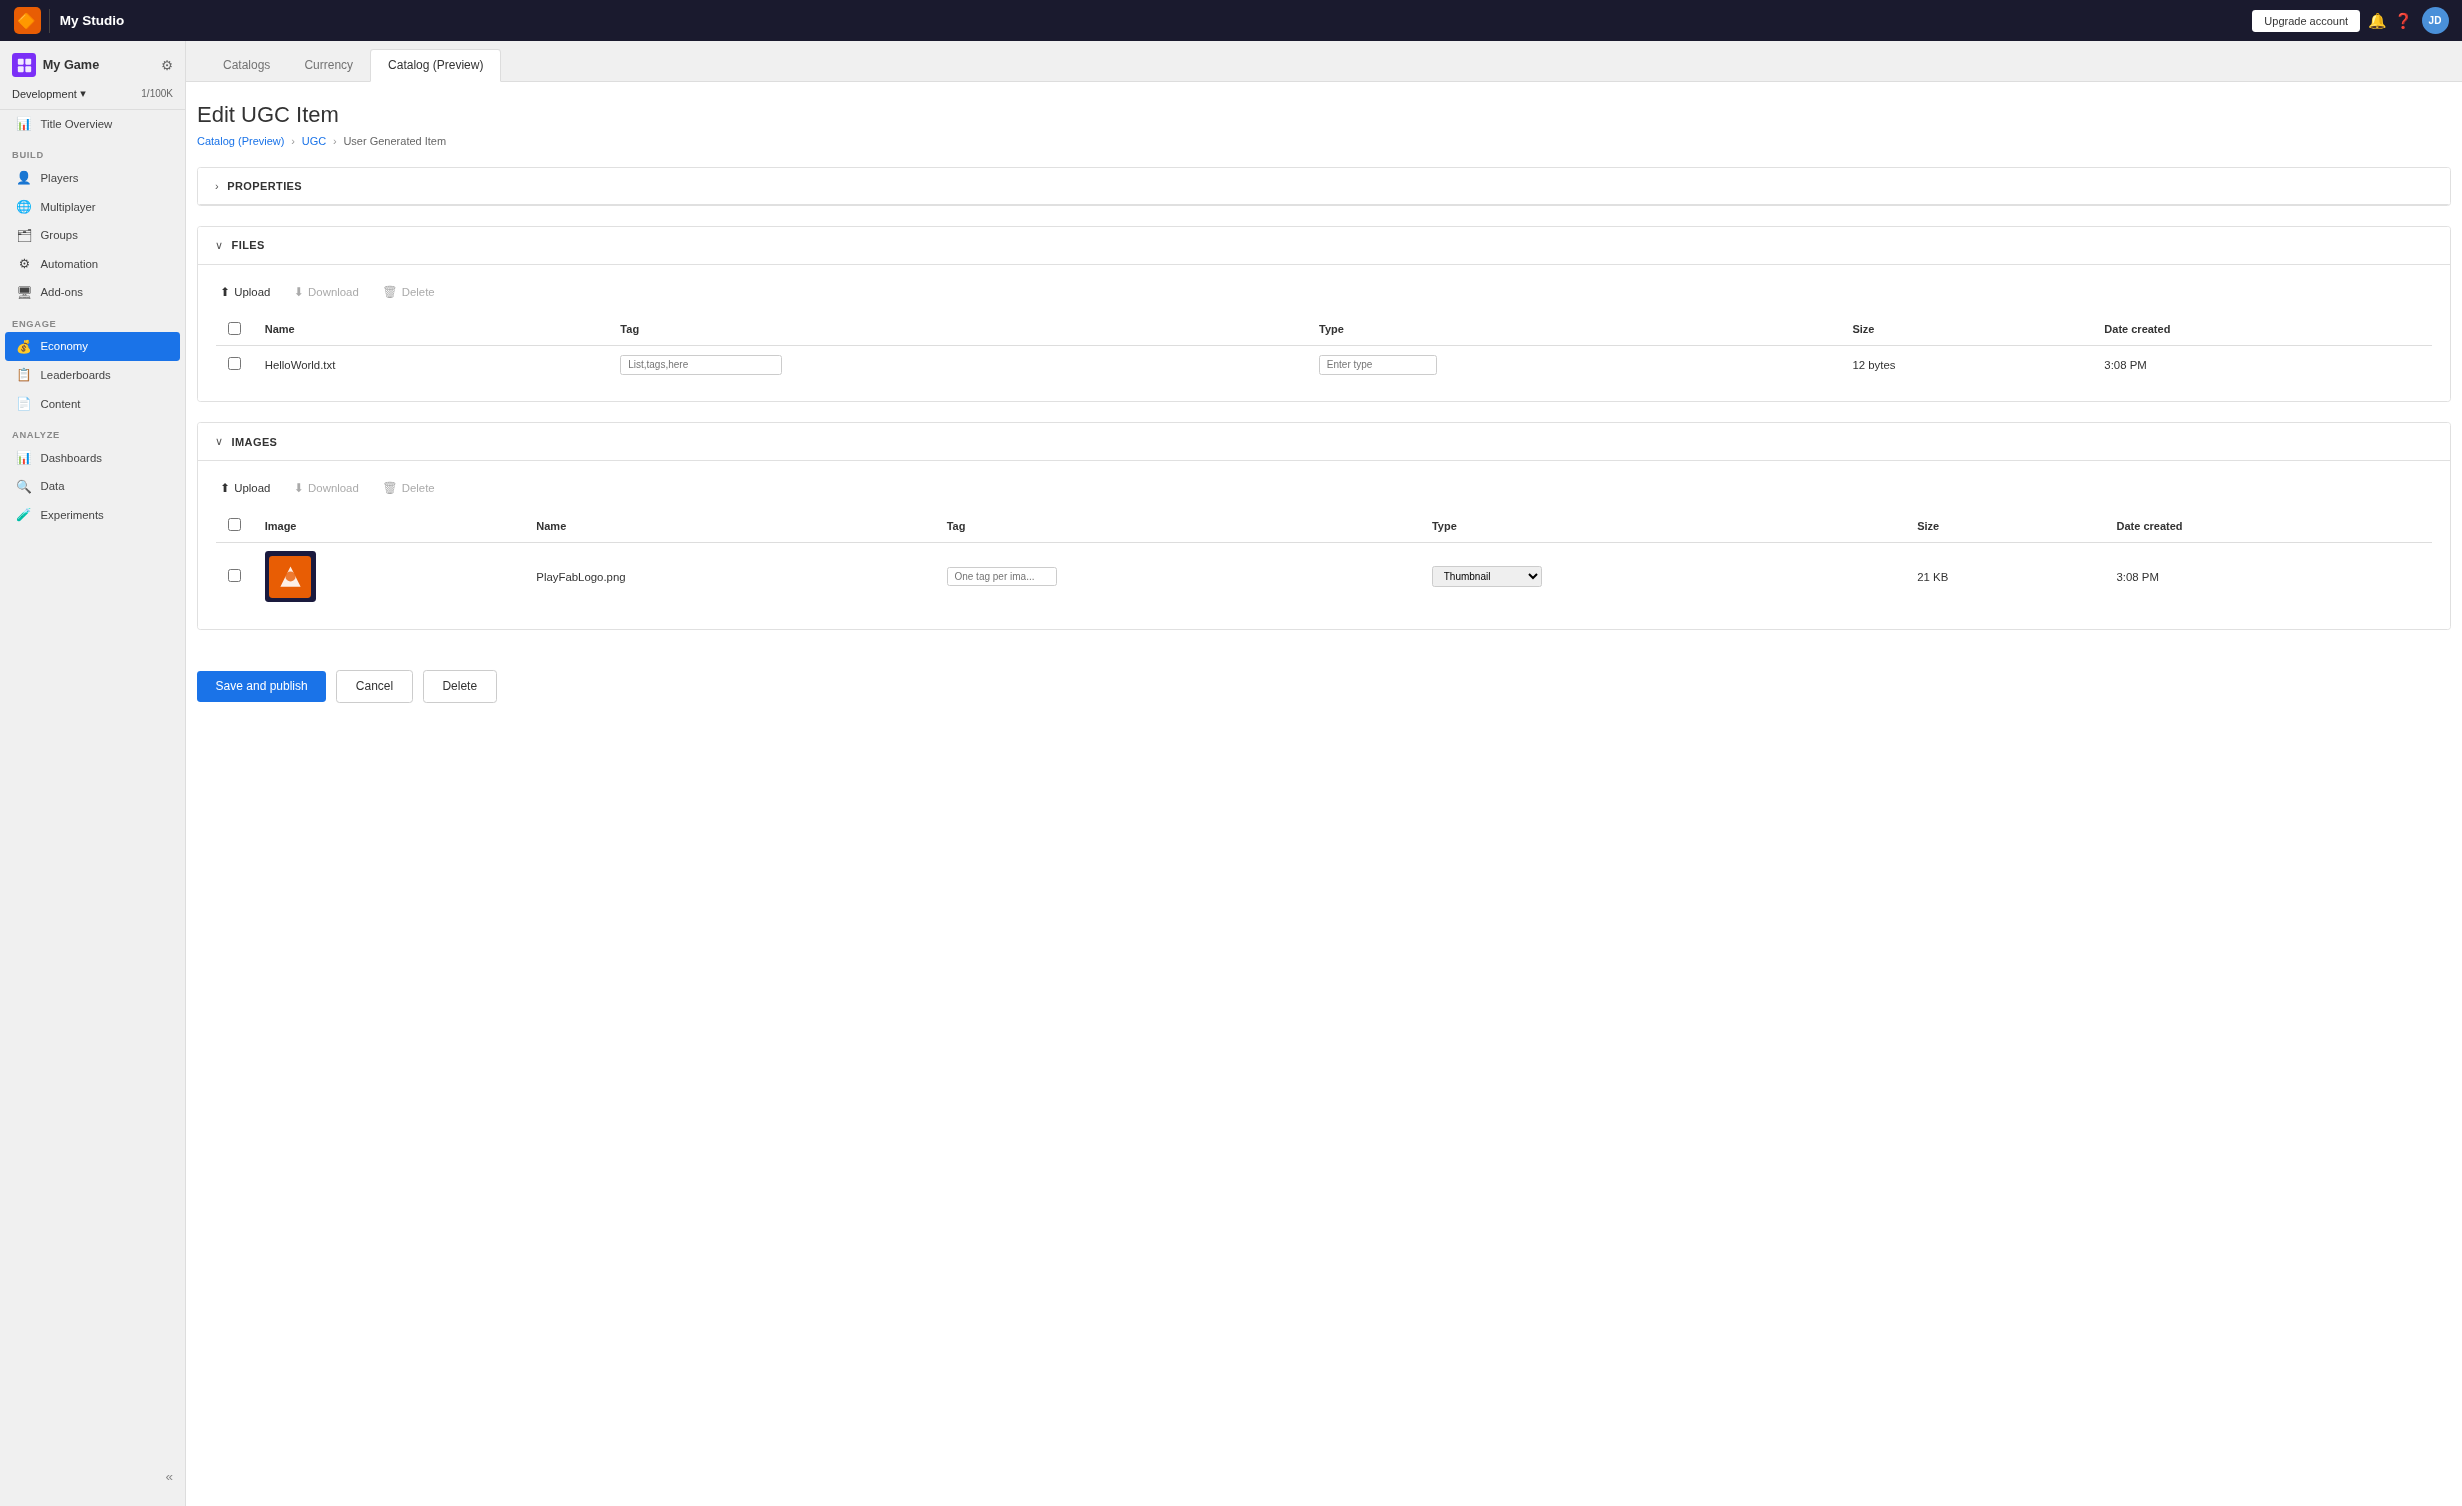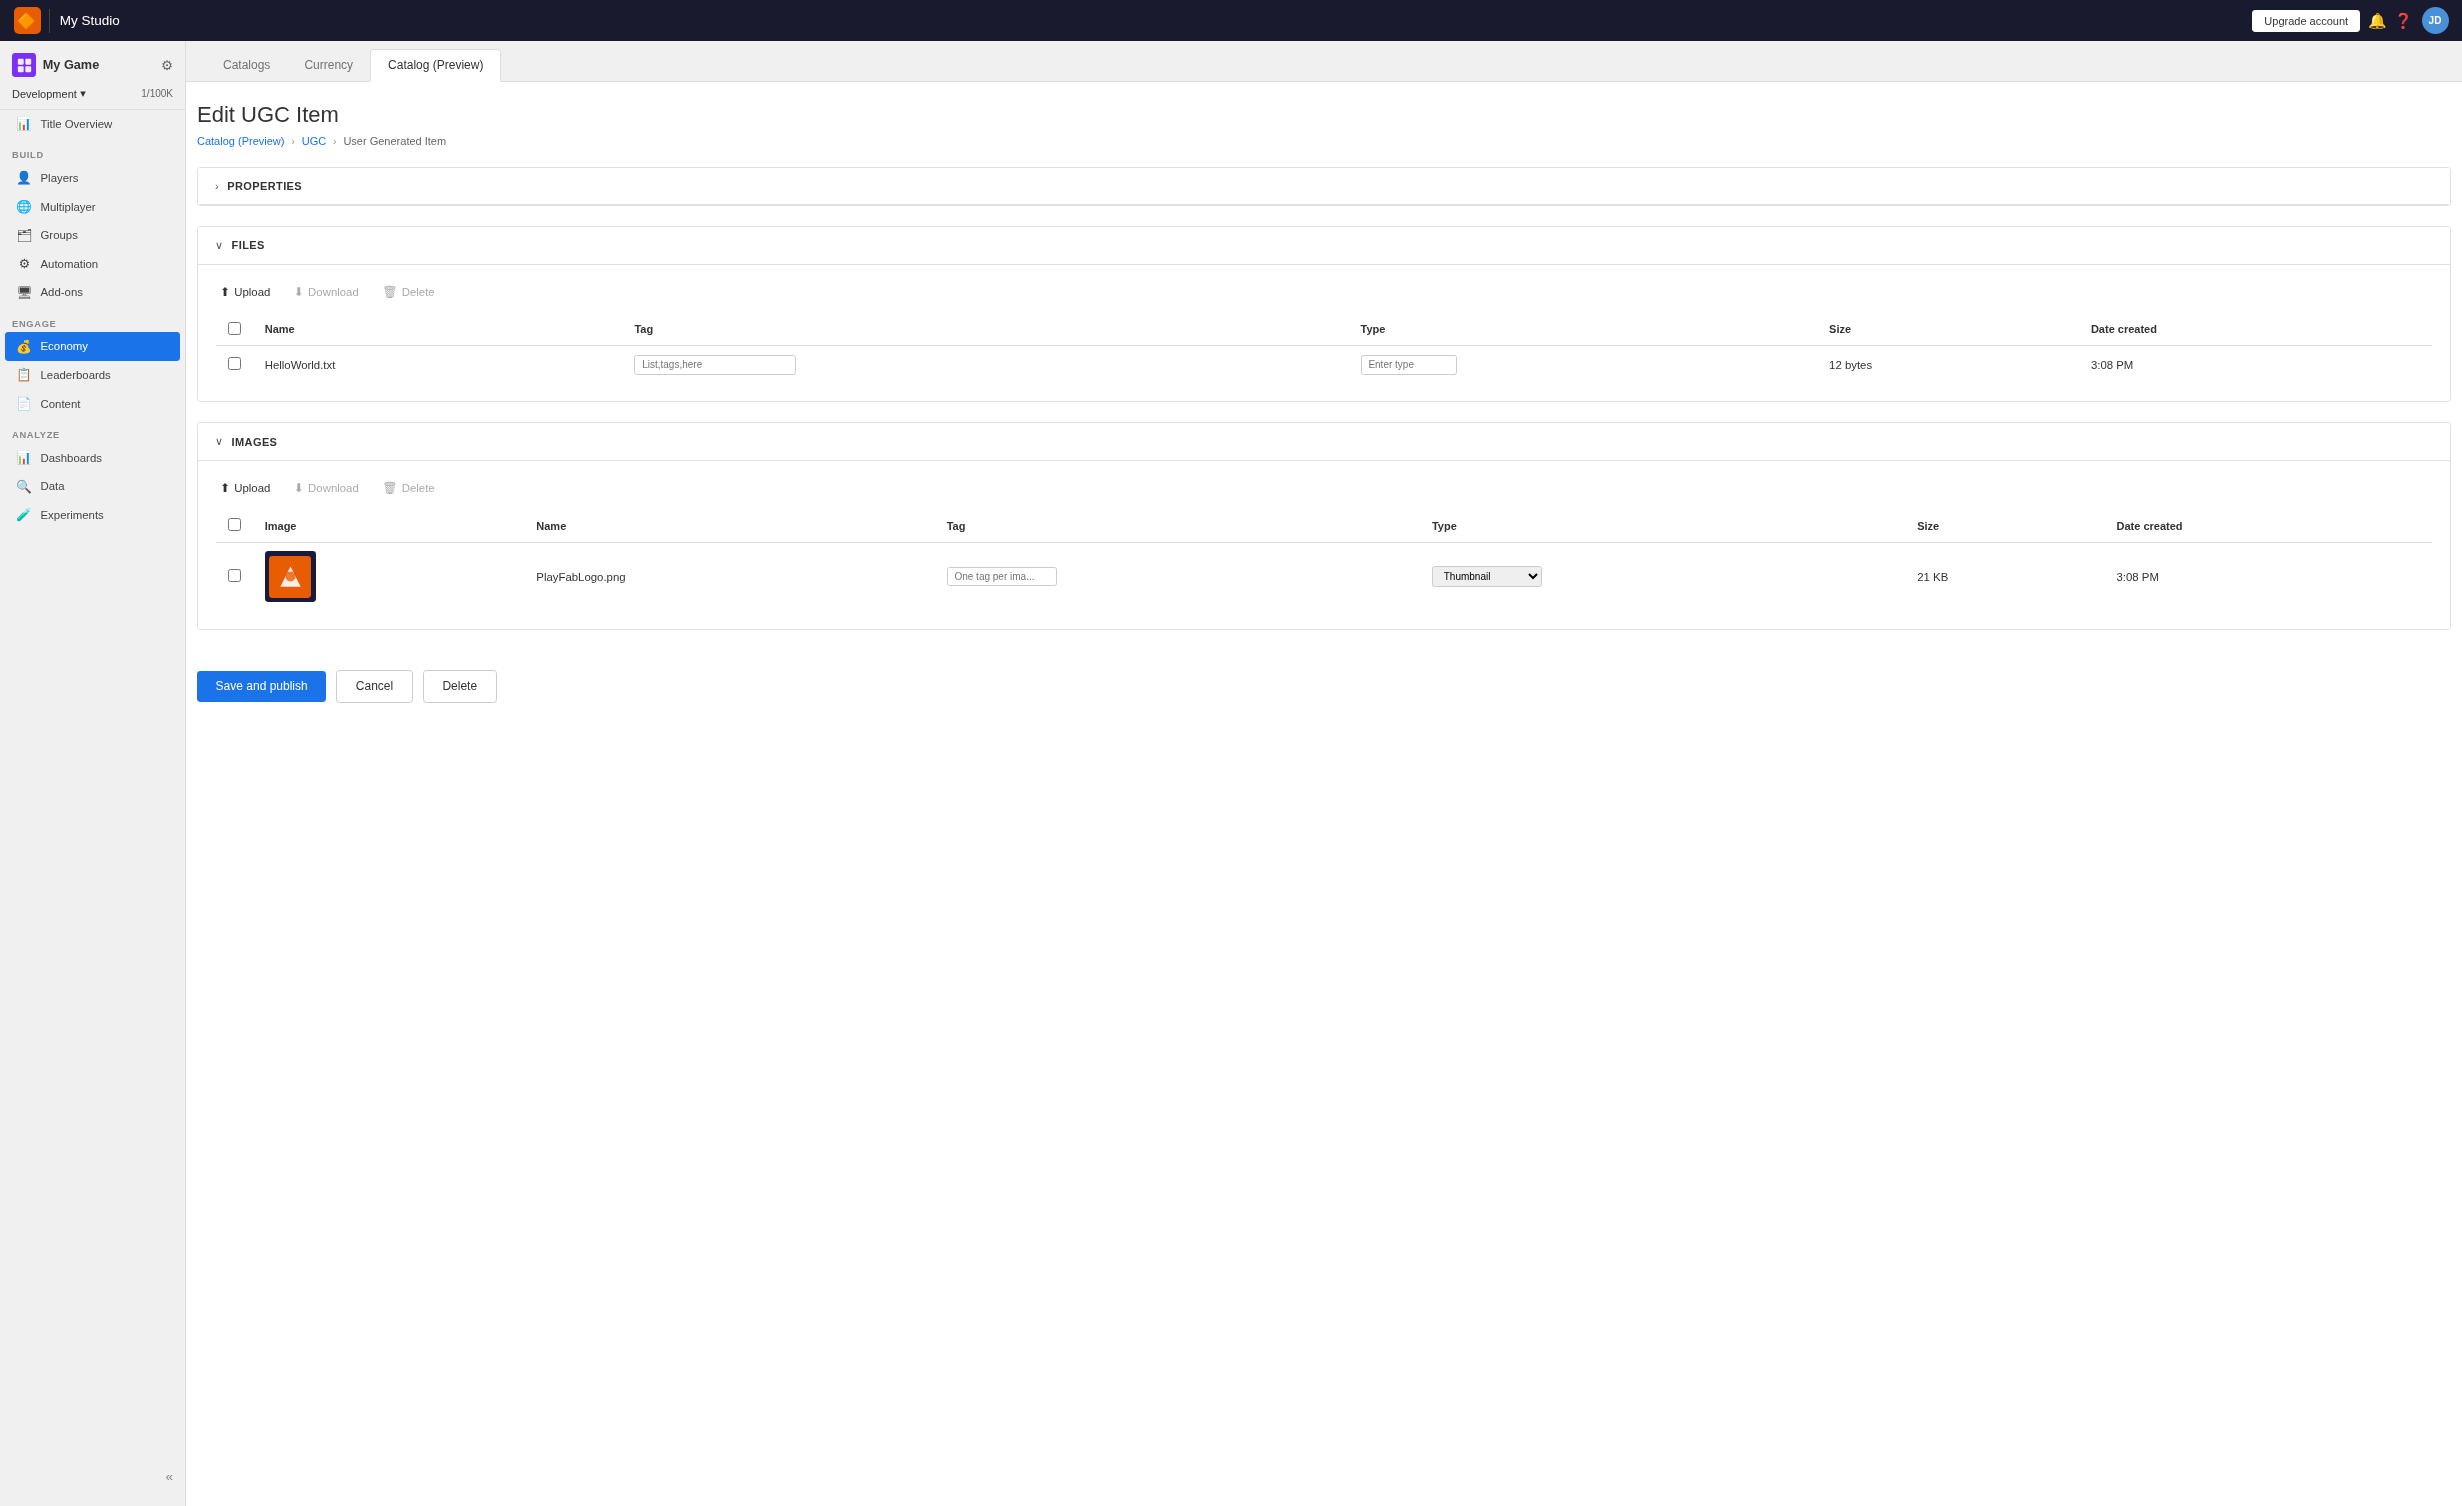--- a/index.html
+++ b/index.html
@@ -19,21 +19,21 @@
       background: #e85d04;
       border-radius: 5px;
       display: flex; align-items: center; justify-content: center;
       margin-right: 8.5px;
       font-size: 15px;
       color: white;
     }
     .top-nav-title {
       color: white;
       font-size: 13.5px;
-      font-weight: 400;
+      font-weight: 700;
       margin-right: auto;
     }
     .top-nav-divider {
       width: 0.8px; height: 24px;
       background: #444;
       margin-right: 10px;
     }
     .top-nav-actions {
       display: flex; align-items: center; gap: 8px;
     }
@@ -319,21 +319,21 @@
       font-size: 10px;
       color: #aaa;
       width: 162px;
     }
     .type-input {
       border: 0.8px solid #ccc;
       border-radius: 2.5px;
       padding: 3.4px 6.8px;
       font-size: 10px;
       color: #aaa;
-      width: 96px;
+      width: 118px;
     }
 
     
     .img-thumb {
       width: 51px; height: 51px;
       background: #1a1a3e;
       border-radius: 3.4px;
       display: flex; align-items: center; justify-content: center;
       overflow: hidden;
     }

